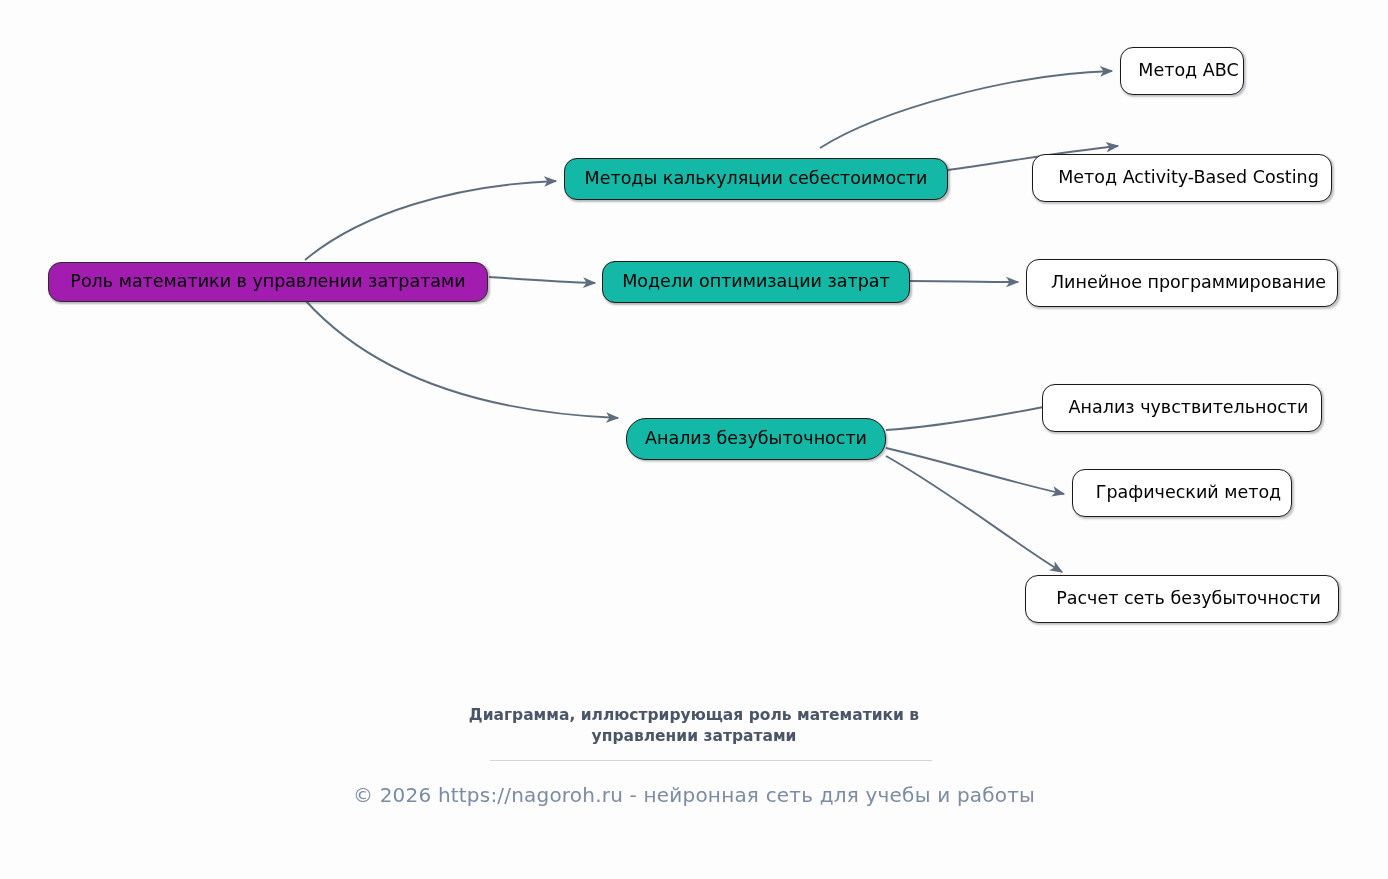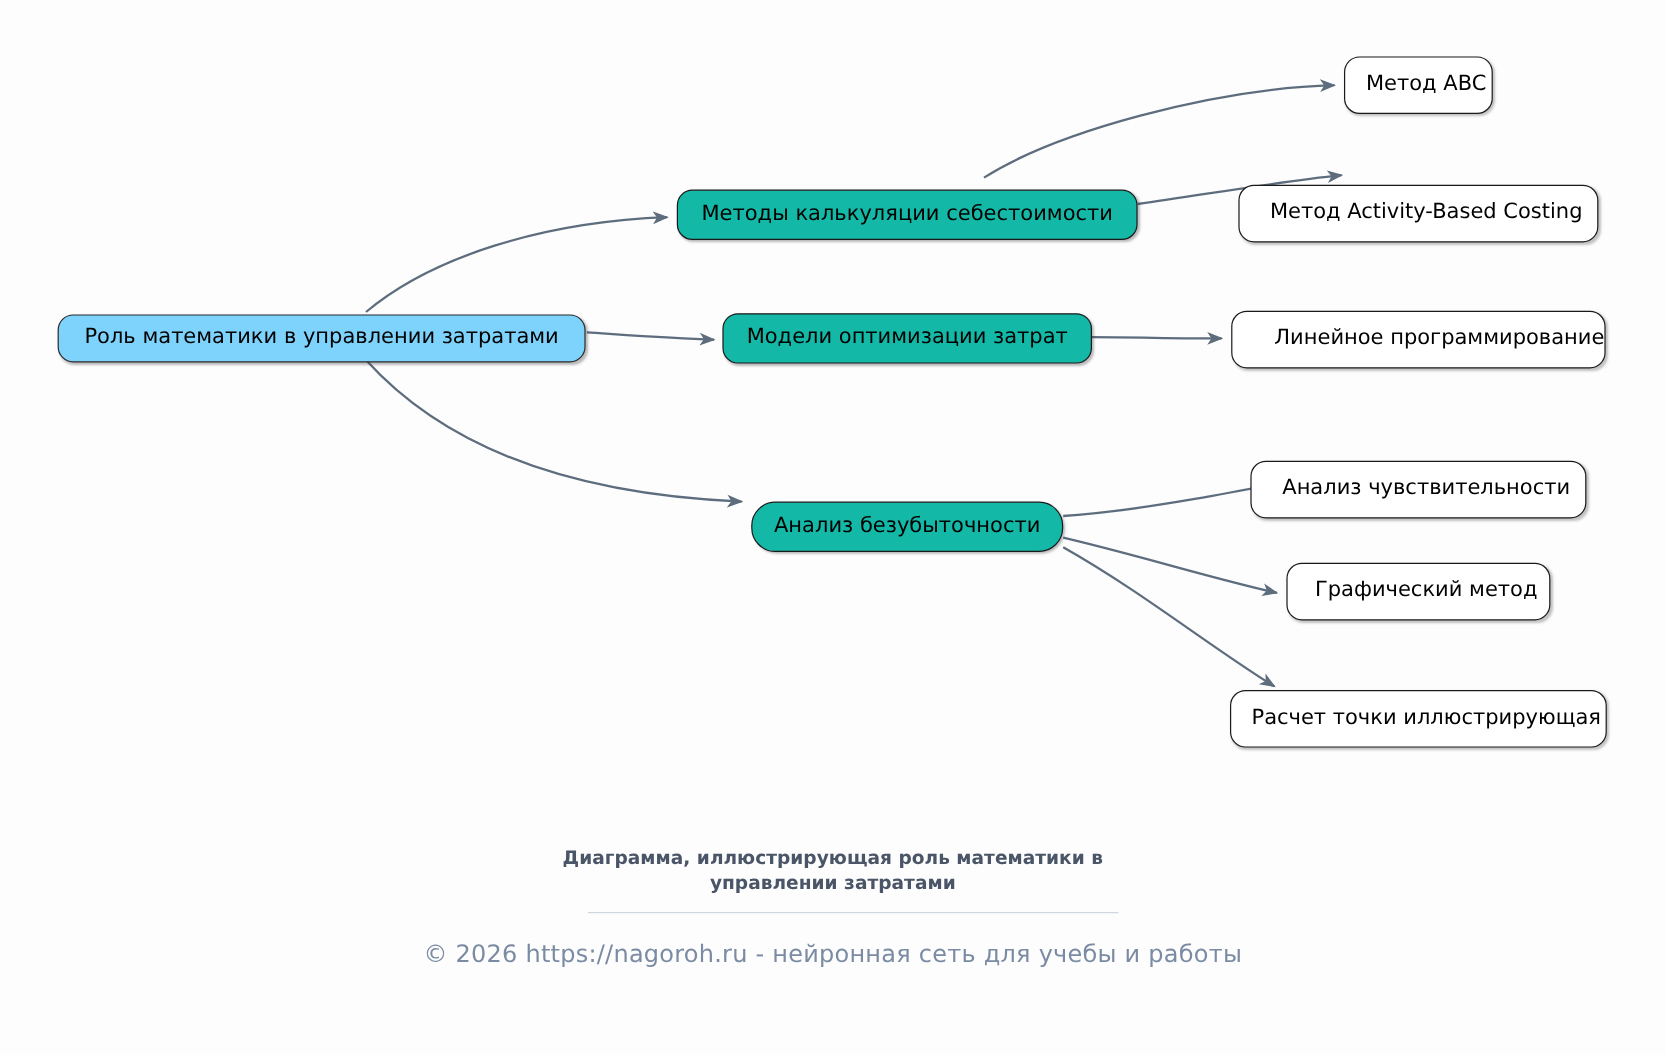--- a/index.html
+++ b/index.html
@@ -32,21 +32,21 @@
     position: absolute;
     box-sizing: border-box;
     display: flex;
     align-items: center;
     justify-content: center;
     white-space: nowrap;
     color: #000000;
     line-height: 1;
   }
   .node-root {
-    background: #7dd3fc;
+    background: #a21caf;
     border: 1.6px solid #2b2b2b;
     border-radius: 13px;
     font-size: 17.5px;
     box-shadow: 1.5px 1.5px 2px rgba(60,60,70,0.35);
   }
   .node-branch {
     background: #14b8a6;
     border: 1.6px solid #1a1a1a;
     border-radius: 13px;
     font-size: 17.5px;
@@ -137,34 +137,34 @@
   </div>
 
   <div class="node node-leaf" style="left:1120px; top:47px; width:124px; height:48px;">
     <span>Метод ABC</span>
   </div>
 
   <div class="node node-leaf" style="left:1032px; top:154px; width:300px; height:48px;">
     <span>Метод Activity-Based Costing</span>
   </div>
 
-  <div class="node node-leaf" style="left:1026px; top:259px; width:312px; height:48px;justify-content:flex-end;">
+  <div class="node node-leaf" style="left:1026px; top:259px; width:312px; height:48px;">
     <span>Линейное программирование</span>
   </div>
 
   <div class="node node-leaf" style="left:1042px; top:364px; width:280px; height:48px;margin-top:20px;">
     <span>Анализ чувствительности</span>
   </div>
 
   <div class="node node-leaf" style="left:1072px; top:469px; width:220px; height:48px;">
     <span>Графический метод</span>
   </div>
 
   <div class="node node-leaf" style="left:1025px; top:575px; width:314px; height:48px;">
-    <span>Расчет точки иллюстрирующая</span>
+    <span>Расчет сеть безубыточности</span>
   </div>
 
   <div class="caption">
     <span>Диаграмма, иллюстрирующая роль математики в</span>
     <span class="caption-line-2">управлении затратами</span>
   </div>
 
   <div class="rule"></div>
 
   <div class="footer">© 2026 https://nagoroh.ru - нейронная сеть для учебы и работы</div>

